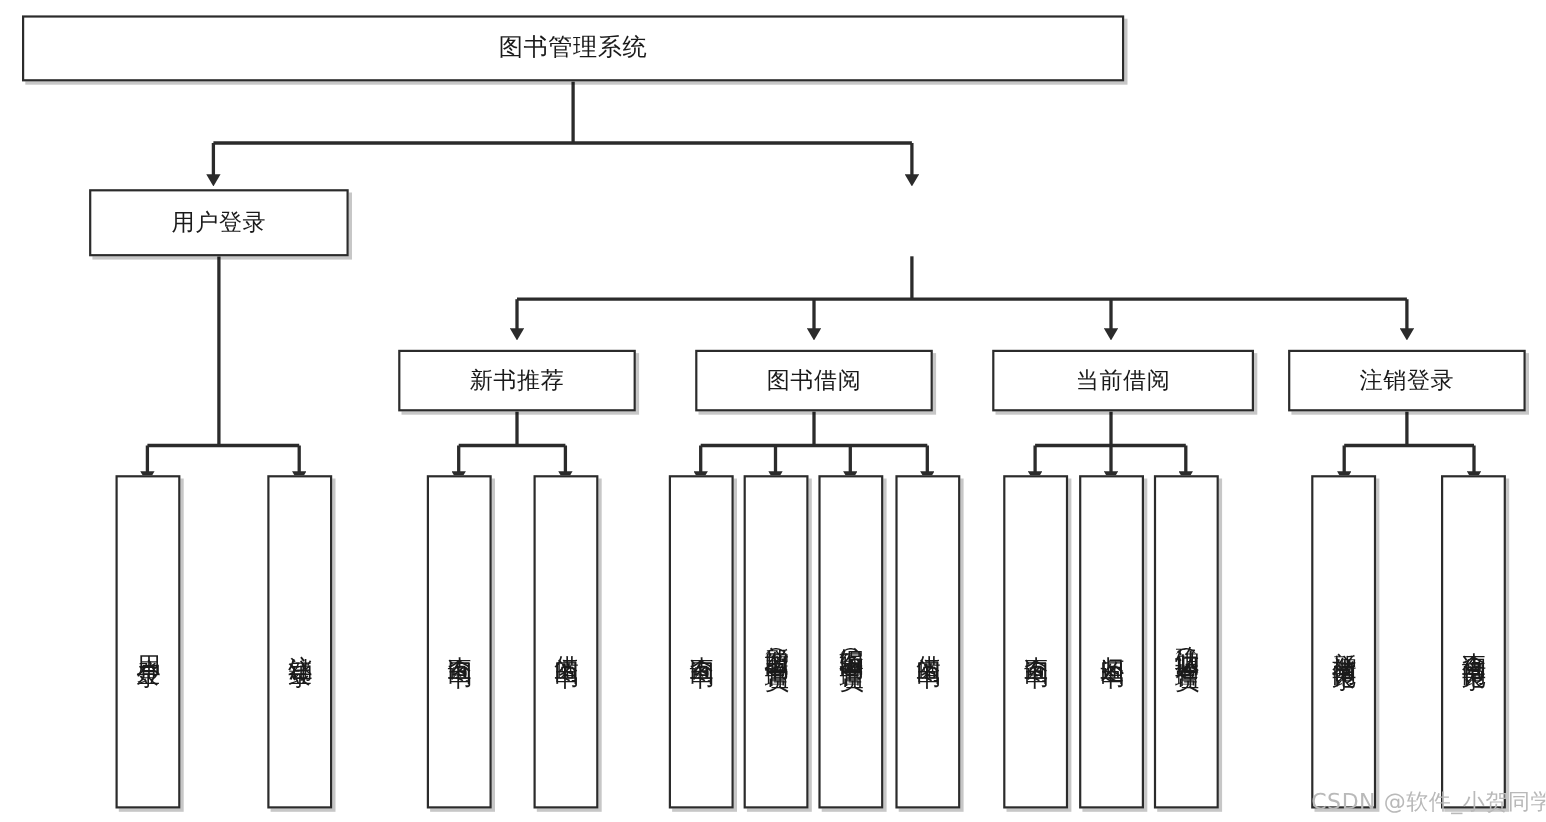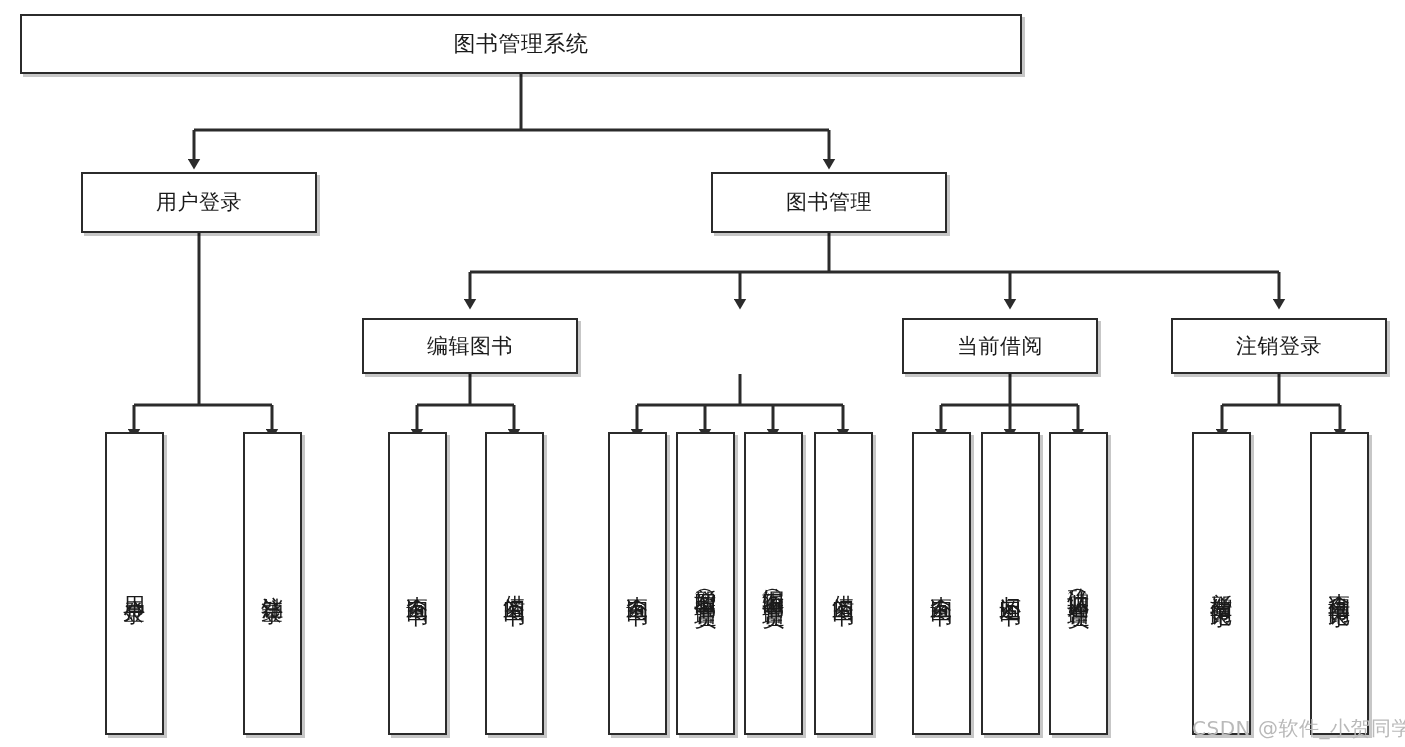--- a/index.html
+++ b/index.html
@@ -132,28 +132,28 @@
     </g>
   </svg>
 
   <div class="node-box root" style="left:20px; top:14px; width:1002px; height:60px;">
     <span class="node-label">图书管理系统</span>
   </div>
 
   <div class="node-box" style="left:81px; top:172px; width:236px; height:61px;">
     <span class="node-label">用户登录</span>
   </div>
-  <div class="node-box" style="left:711px; top:172px; width:236px; height:61px;">
-    <span class="node-label">图书管理</span>
-  </div>
 
   <div class="node-box" style="left:362px; top:318px; width:216px; height:56px;">
-    <span class="node-label">编辑图书</span>
-  </div>
-  <div class="node-box" style="left:902px; top:318px; width:196px; height:56px;">
+    <span class="node-label">新书推荐</span>
+  </div>
+  <div class="node-box" style="left:632px; top:318px; width:216px; height:56px;">
+    <span class="node-label">图书借阅</span>
+  </div>
+  <div class="node-box" style="left:902px; top:318px; width:238px; height:56px;">
     <span class="node-label">当前借阅</span>
   </div>
   <div class="node-box" style="left:1171px; top:318px; width:216px; height:56px;">
     <span class="node-label">注销登录</span>
   </div>
 
   <div class="node-box vertical" style="left:105px; top:432px; width:59px; height:303px;">
     <span class="node-label">用户登录</span>
   </div>
   <div class="node-box vertical" style="left:243px; top:432px; width:59px; height:303px;">

